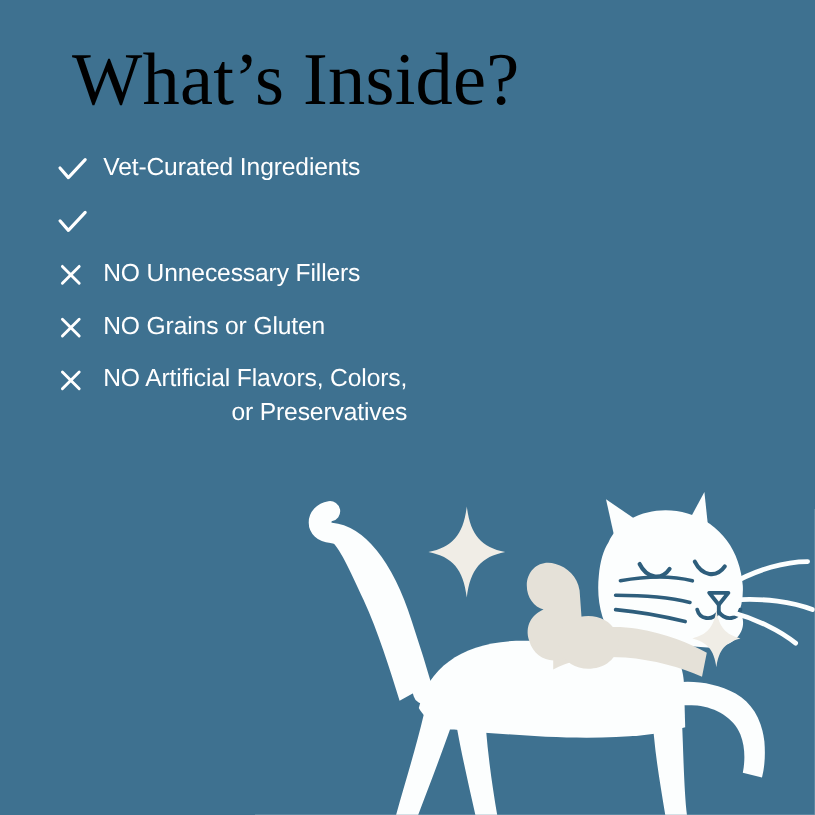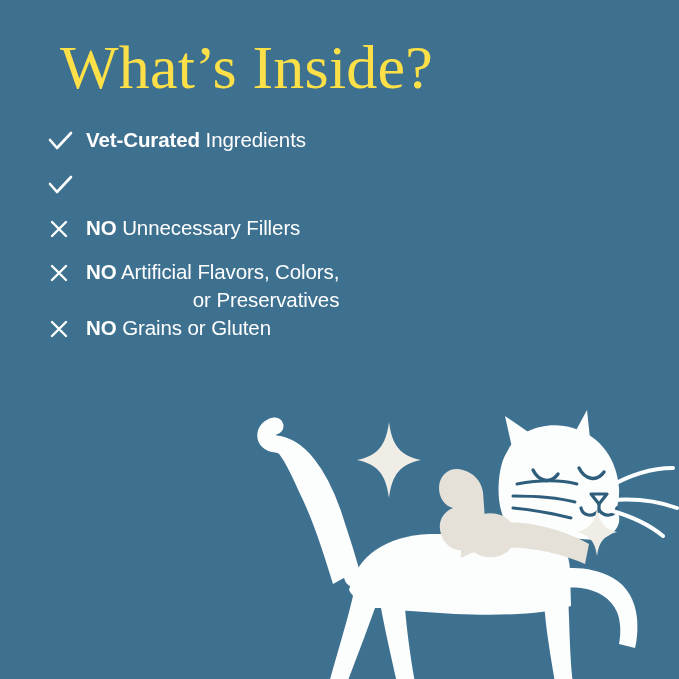--- a/index.html
+++ b/index.html
@@ -22,21 +22,21 @@
 
   
   #title {
     position: absolute;
     left: 60px;
     top: 36px;
     font-family: "Liberation Serif", "DejaVu Serif", serif;
     font-size: 62px;
     line-height: 1.02;
     font-weight: 400;
-    color: #fde047;
+    color: #000000;
     letter-spacing: 0.2px;
     white-space: nowrap;
   }
 
   
   #benefits {
     position: absolute;
     left: 46px;
     top: 126px;
     width: 470px;
@@ -58,21 +58,21 @@
   .mark svg { display: block; }
 
   .row-text {
     font-family: "Liberation Sans", sans-serif;
     font-size: 20.5px;
     line-height: 28px;
     color: #FFFFFF;
     letter-spacing: -0.1px;
   }
   .row-text .b {
-    font-weight: 700;
+    font-weight: 400;
   }
   .row-text .r {
     font-weight: 400;
     text-align: right;
   }
   .row-text .l2 { display: block; }
 
   
   #cat-art {
     position: absolute;
@@ -115,40 +115,40 @@
       <span class="mark">
         <svg width="30" height="26" viewBox="0 0 30 26">
           <path d="M6 6 L20 20 M20 6 L6 20" fill="none" stroke="#FFFFFF" stroke-width="2.4" stroke-linecap="round"></path>
         </svg>
       </span>
       <span class="row-text">
         <span class="b">NO</span><span class="r"> Unnecessary Fillers</span>
       </span>
     </div>
 
+    <div class="row">
+      <span class="mark">
+        <svg width="30" height="26" viewBox="0 0 30 26">
+          <path d="M6 6 L20 20 M20 6 L6 20" fill="none" stroke="#FFFFFF" stroke-width="2.4" stroke-linecap="round"></path>
+        </svg>
+      </span>
+      <span class="row-text">
+        <span class="b">NO</span><span class="r"> Grains or Gluten</span>
+      </span>
+    </div>
+
     <div class="row tall">
       <span class="mark">
         <svg width="30" height="26" viewBox="0 0 30 26">
           <path d="M6 6 L20 20 M20 6 L6 20" fill="none" stroke="#FFFFFF" stroke-width="2.4" stroke-linecap="round"></path>
         </svg>
       </span>
       <span class="row-text">
         <span class="b">NO</span><span class="r"> Artificial Flavors, Colors,</span>
         <span class="r l2">or Preservatives</span>
-      </span>
-    </div>
-
-    <div class="row">
-      <span class="mark">
-        <svg width="30" height="26" viewBox="0 0 30 26">
-          <path d="M6 6 L20 20 M20 6 L6 20" fill="none" stroke="#FFFFFF" stroke-width="2.4" stroke-linecap="round"></path>
-        </svg>
-      </span>
-      <span class="row-text">
-        <span class="b">NO</span><span class="r"> Grains or Gluten</span>
       </span>
     </div>
 
   </div>
 
   <div id="cat-art">
     <svg width="430" height="275" viewBox="0 0 430 275">
 
       <g>
         <path d="M22 18

